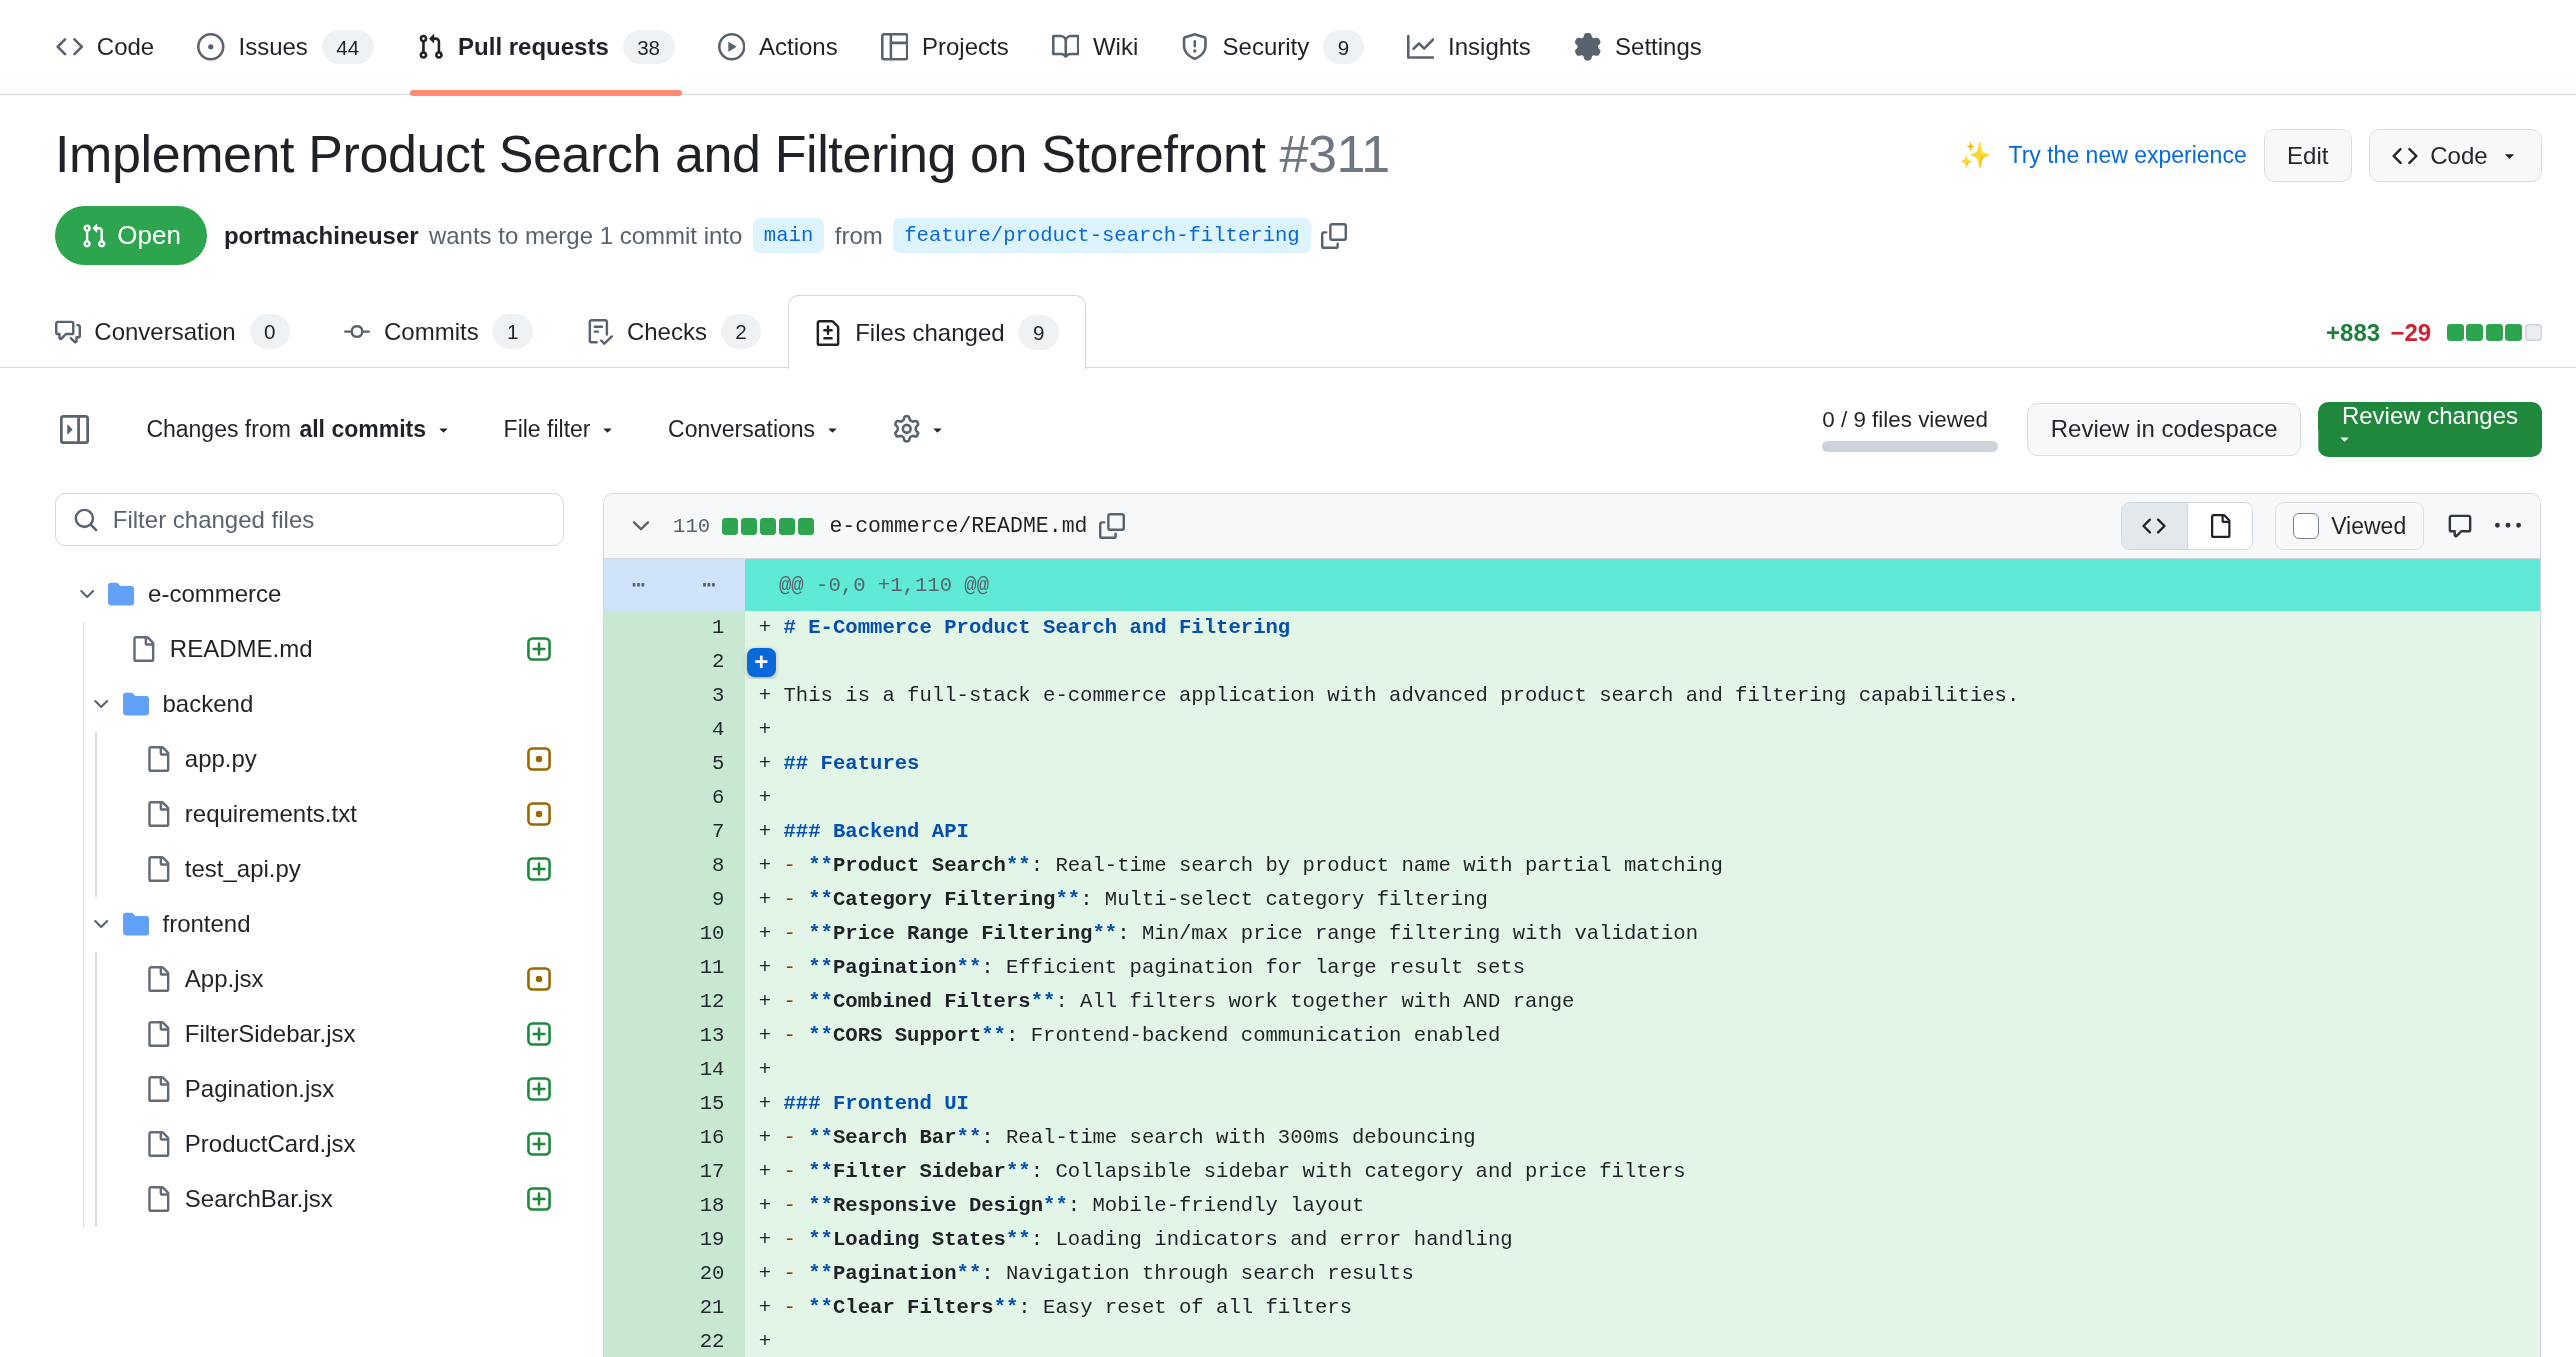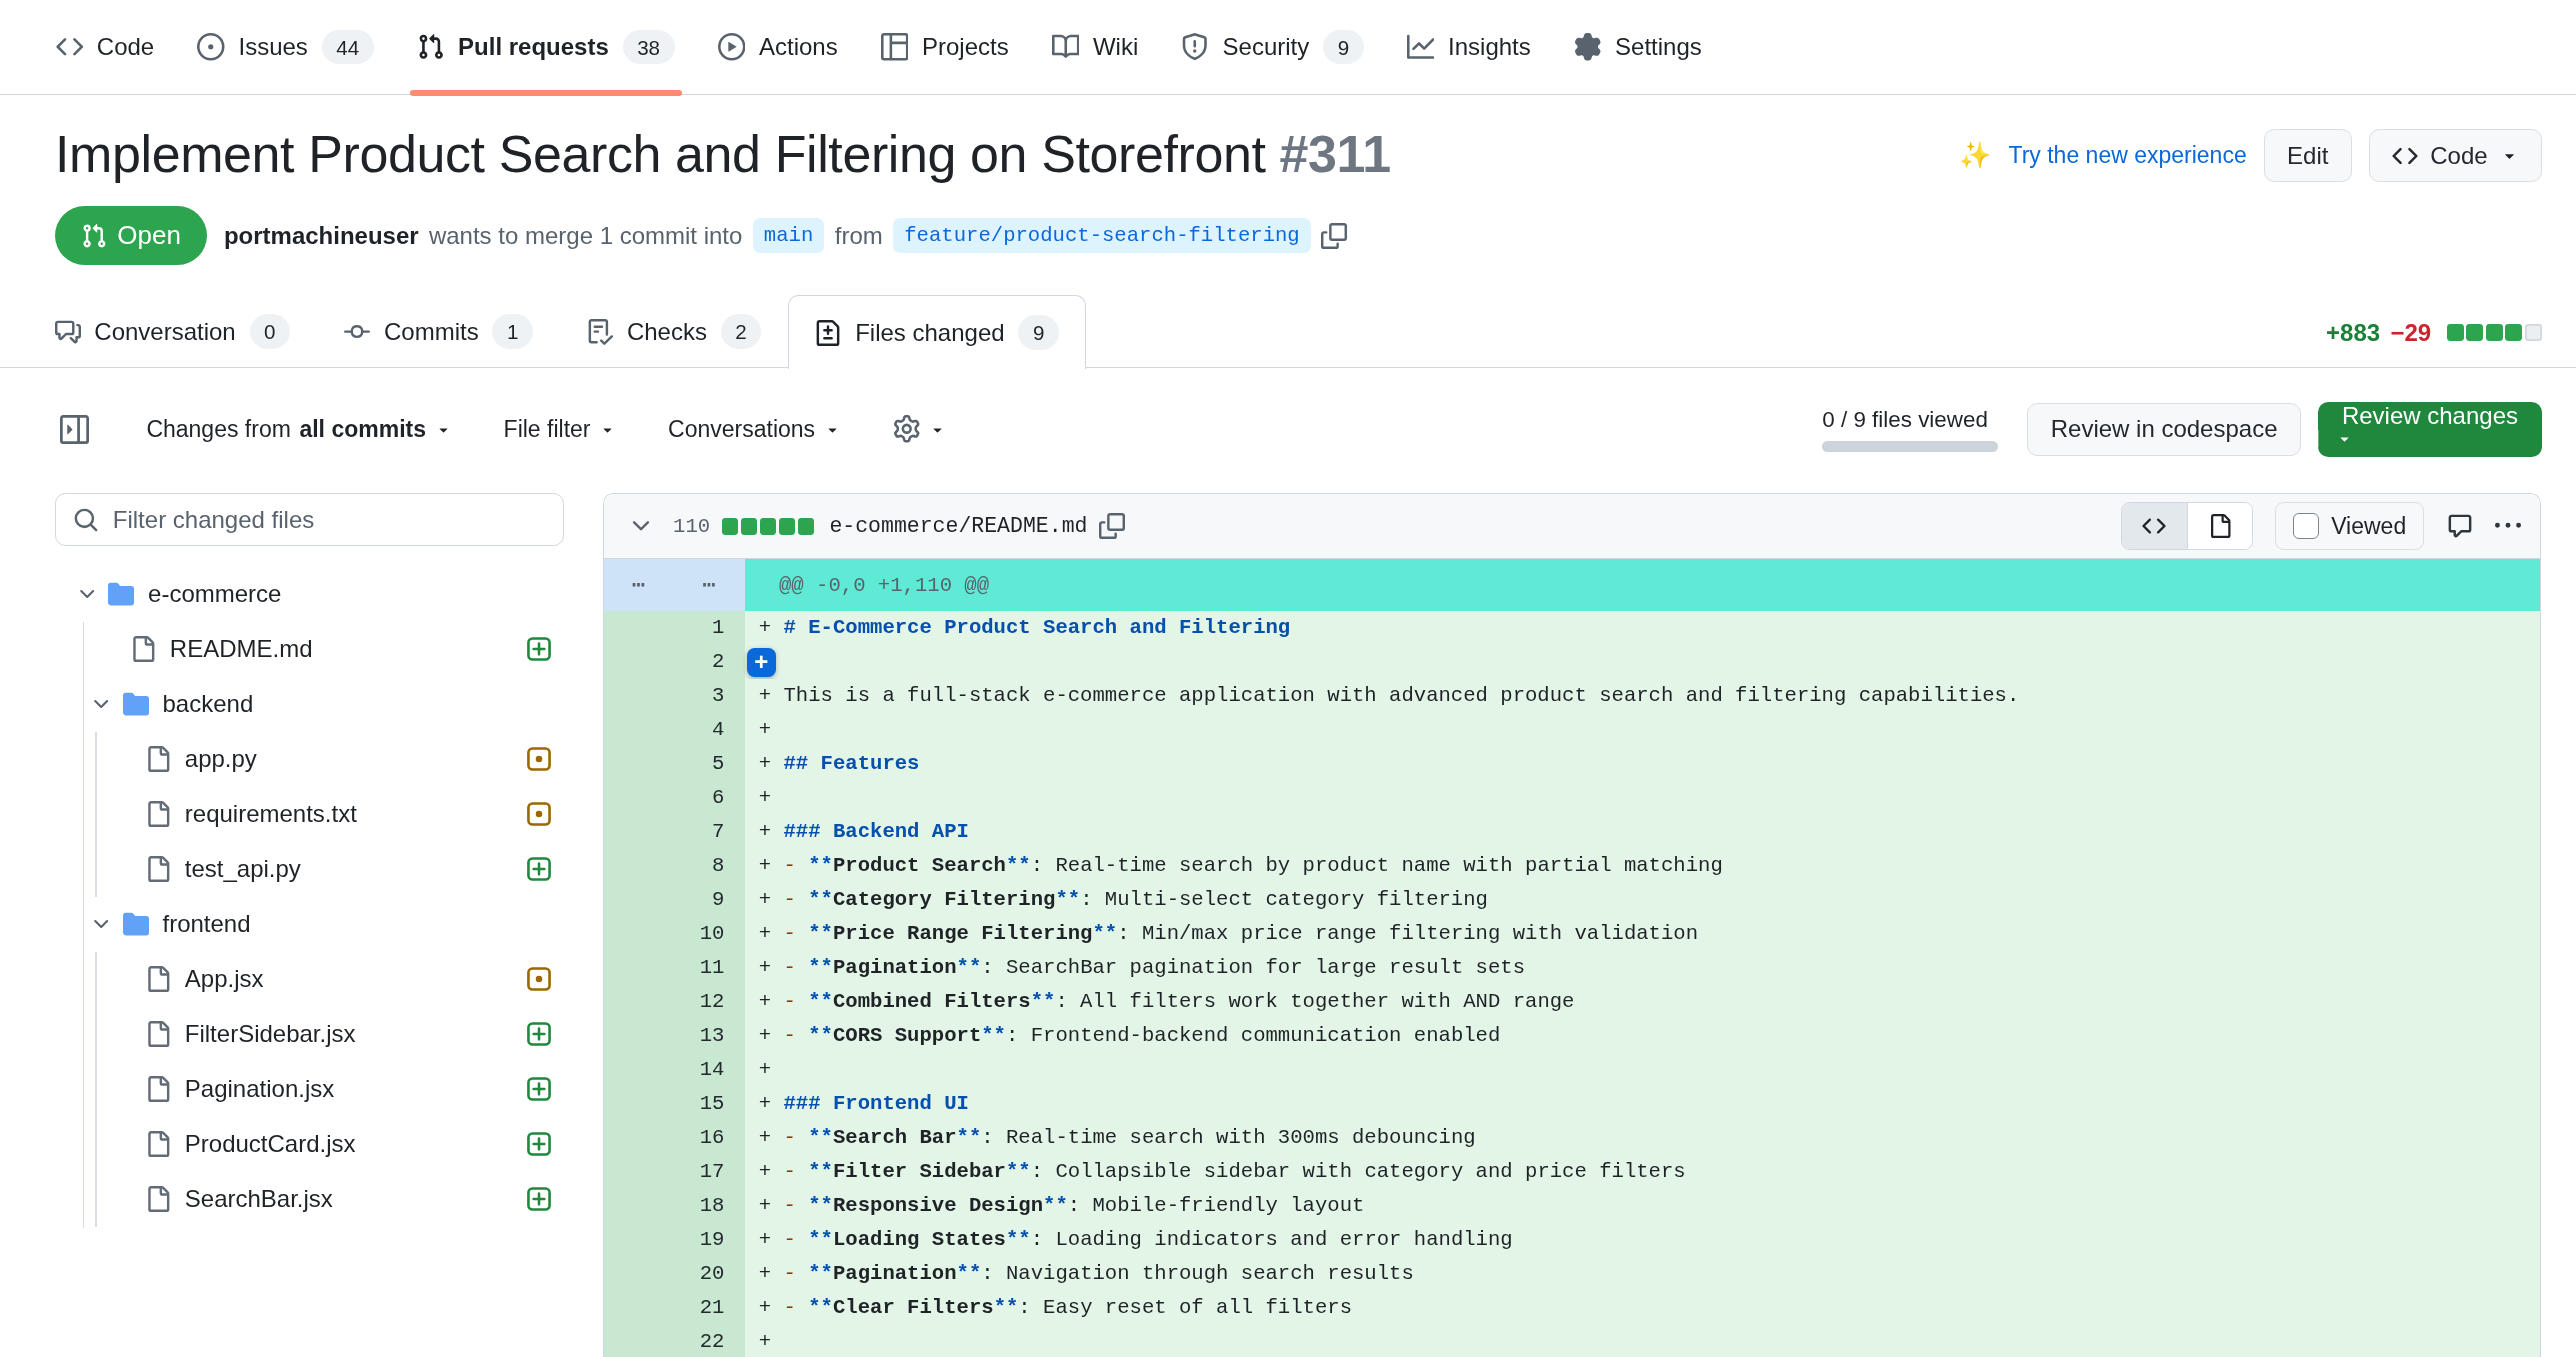--- a/index.html
+++ b/index.html
@@ -30,21 +30,21 @@
   }
   .pill {
     background: #eff2f5; border-radius: 860px; padding: 2.6px 14.6px;
     font-size: 20.6px; color: #1f2328; line-height: 29px;
   }
 
   
   .pr-head { padding: 29px 34px 0 55px; }
   .title-row { display: flex; align-items: flex-start; justify-content: space-between; }
   .pr-title { font-size: 52px; font-weight: 400; line-height: 60px; color:#1f2328; letter-spacing: -0.4px;}
-  .pr-title .num { color: #6e7781; font-weight: 700; }
+  .pr-title .num { color: #6e7781; font-weight: 400; }
   .title-actions { display: flex; align-items: center; gap: 17px; margin-top: 5.2px; }
   .sparkle { font-size: 26px; }
   .try-link { color: #0969da; font-size: 23px; cursor: pointer; text-decoration: none; white-space: nowrap; }
   .btn {
     display: inline-flex; align-items: center; gap: 12px;
     height: 53px; padding: 0 22.4px; background: #f6f8fa;
     border: 1.7px solid #d8dee4; border-radius: 10.3px;
     font-size: 24px; font-weight: 500; color: #24292f; cursor: pointer;
     font-family: inherit; white-space: nowrap;
   }
@@ -626,21 +626,21 @@
             <div class="dline">
               <div class="dnum">9</div>
               <div class="dcode"><span class="plain">+</span><span class="plain"> </span><span class="md-bullet">-</span><span class="plain"> </span><span class="md-stars">**</span><span class="md-bold">Category Filtering</span><span class="md-stars">**</span><span class="plain">: Multi-select category filtering</span></div>
             </div>
             <div class="dline">
               <div class="dnum">10</div>
               <div class="dcode"><span class="plain">+</span><span class="plain"> </span><span class="md-bullet">-</span><span class="plain"> </span><span class="md-stars">**</span><span class="md-bold">Price Range Filtering</span><span class="md-stars">**</span><span class="plain">: Min/max price range filtering with validation</span></div>
             </div>
             <div class="dline">
               <div class="dnum">11</div>
-              <div class="dcode"><span class="plain">+</span><span class="plain"> </span><span class="md-bullet">-</span><span class="plain"> </span><span class="md-stars">**</span><span class="md-bold">Pagination</span><span class="md-stars">**</span><span class="plain">: SearchBar pagination for large result sets</span></div>
+              <div class="dcode"><span class="plain">+</span><span class="plain"> </span><span class="md-bullet">-</span><span class="plain"> </span><span class="md-stars">**</span><span class="md-bold">Pagination</span><span class="md-stars">**</span><span class="plain">: Efficient pagination for large result sets</span></div>
             </div>
             <div class="dline">
               <div class="dnum">12</div>
               <div class="dcode"><span class="plain">+</span><span class="plain"> </span><span class="md-bullet">-</span><span class="plain"> </span><span class="md-stars">**</span><span class="md-bold">Combined Filters</span><span class="md-stars">**</span><span class="plain">: All filters work together with AND range</span></div>
             </div>
             <div class="dline">
               <div class="dnum">13</div>
               <div class="dcode"><span class="plain">+</span><span class="plain"> </span><span class="md-bullet">-</span><span class="plain"> </span><span class="md-stars">**</span><span class="md-bold">CORS Support</span><span class="md-stars">**</span><span class="plain">: Frontend-backend communication enabled</span></div>
             </div>
             <div class="dline">

